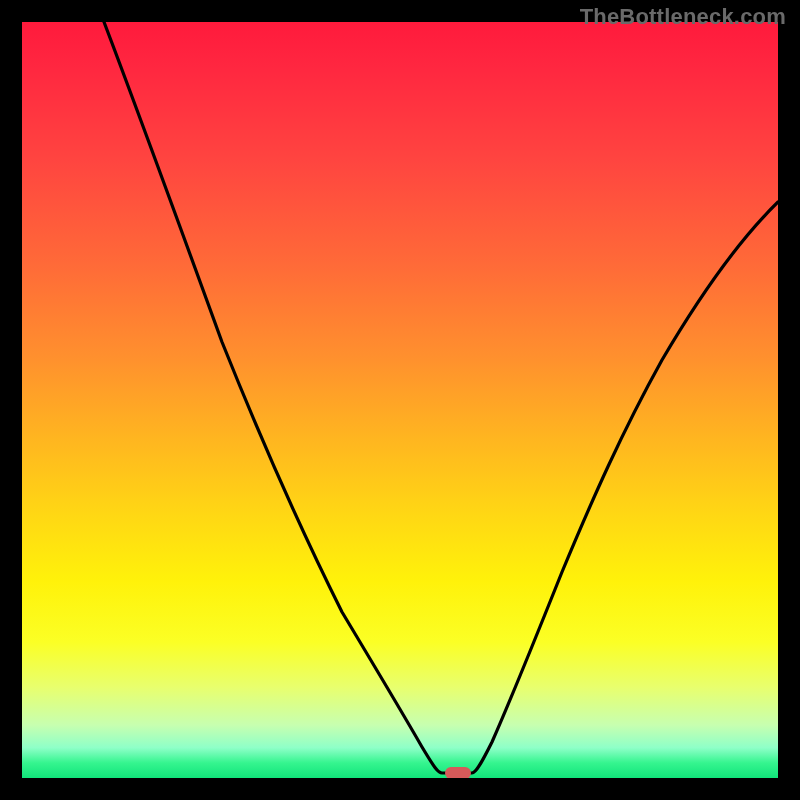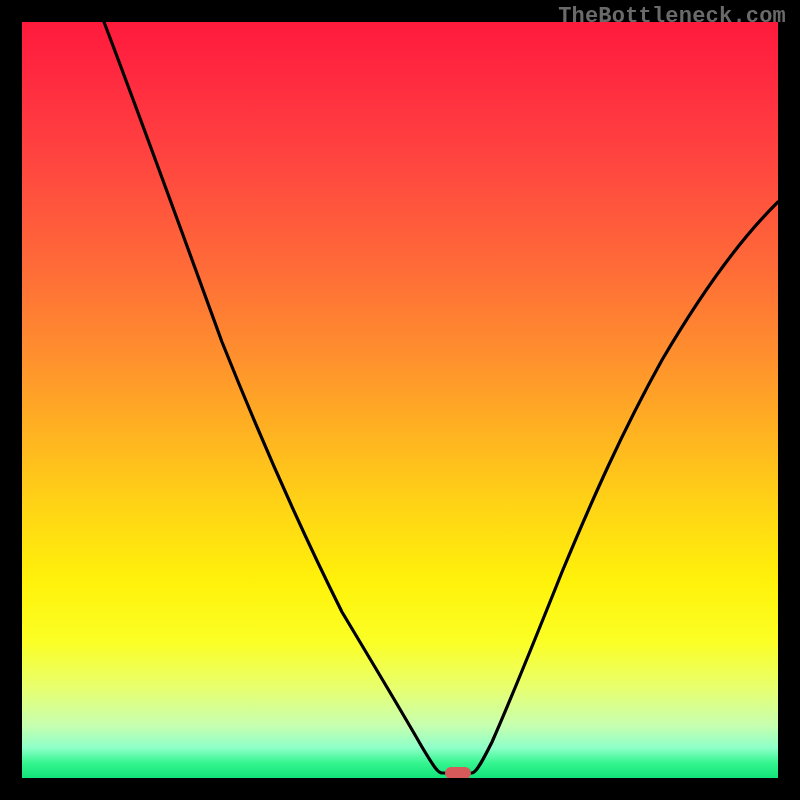--- a/index.html
+++ b/index.html
@@ -19,21 +19,20 @@
   }
   .watermark {
     position: absolute;
     top: 4px;
     right: 14px;
     color: #6a6a6a;
     font-size: 22px;
     font-weight: 600;
     letter-spacing: 0.2px;
     z-index: 50;
-    font-family: Liberation Mono, monospace;
   }
   .plot-area {
     position: absolute;
     left: 22px;
     top: 22px;
     width: 756px;
     height: 756px;
     overflow: hidden;
   }
   .gradient {

